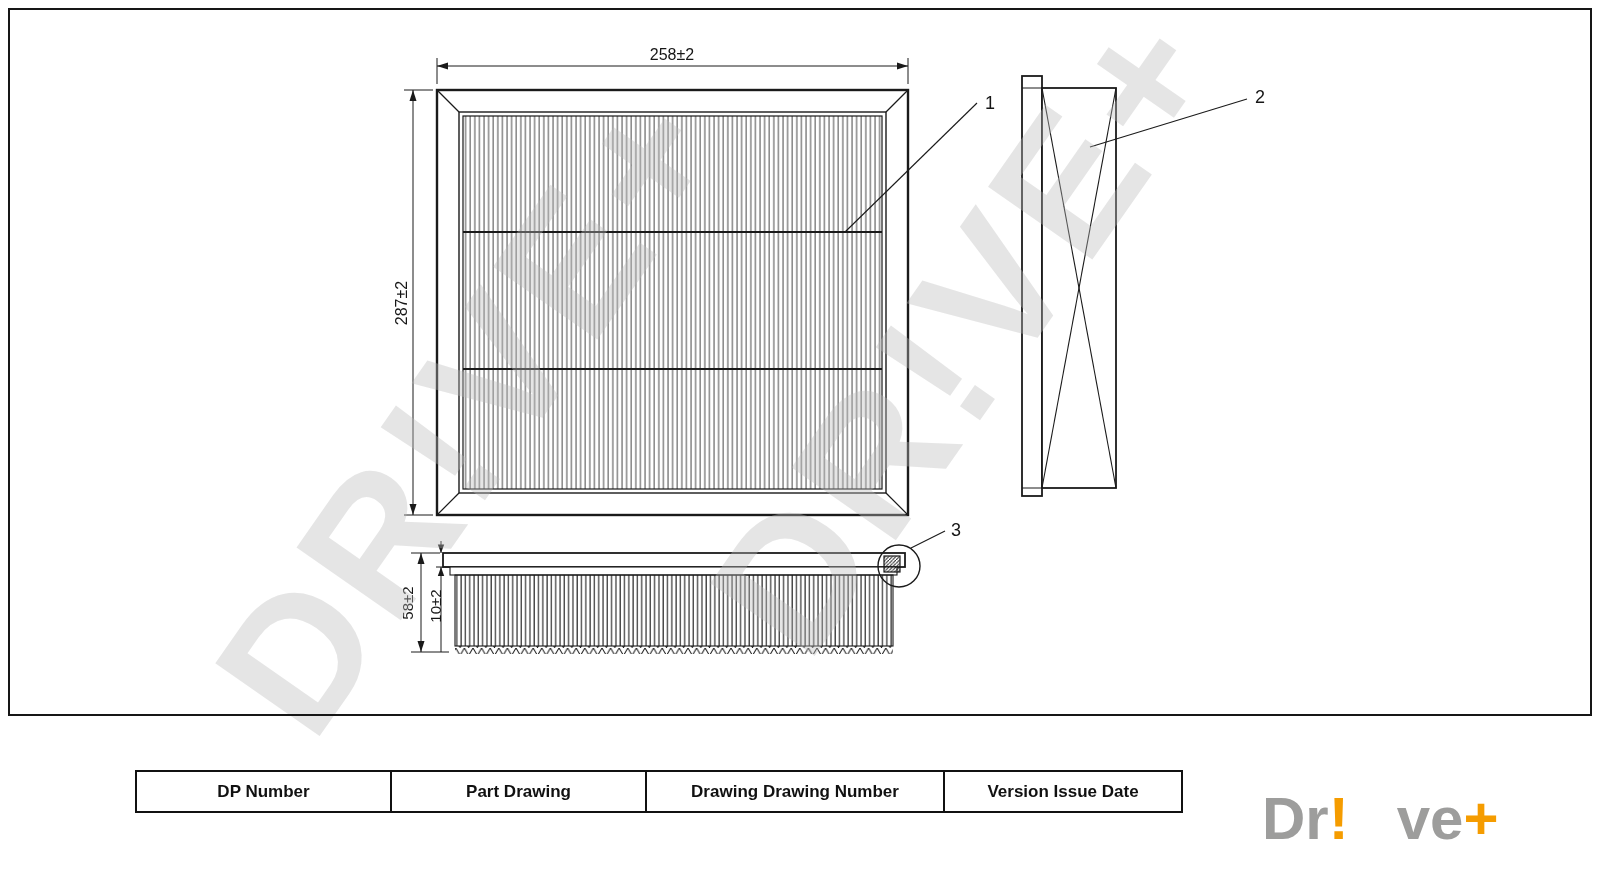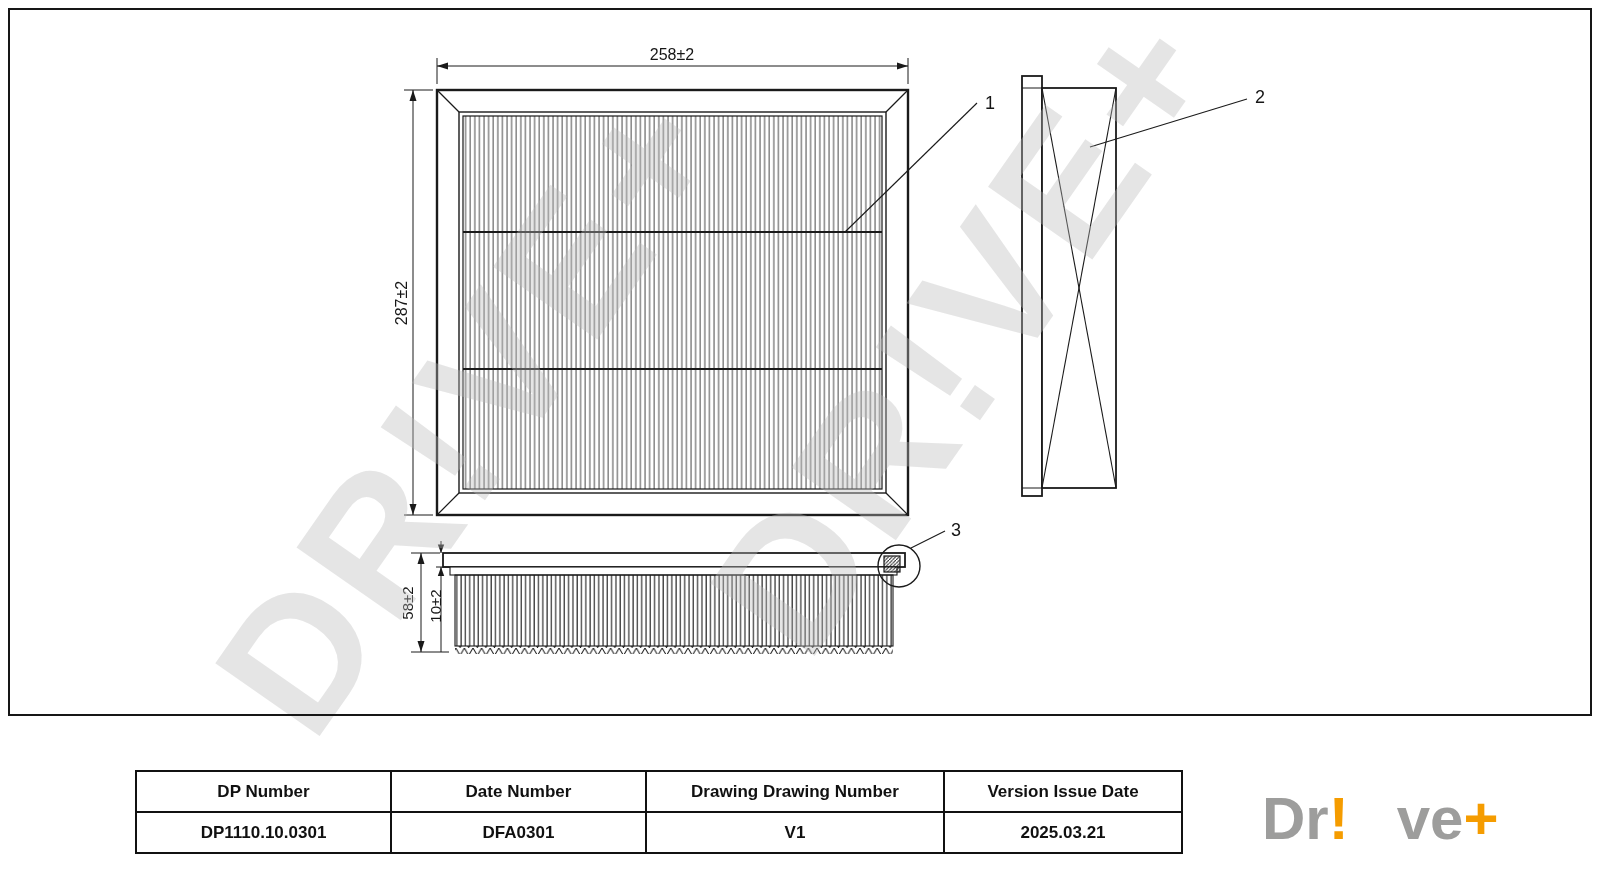--- a/index.html
+++ b/index.html
@@ -143,29 +143,23 @@
   <table class="title-block">
     <colgroup>
       <col style="width:255px">
       <col style="width:255px">
       <col style="width:298px">
       <col style="width:238px">
     </colgroup>
     <tbody>
       <tr>
         <th>DP Number</th>
-        <th>Date Number</th>
+        <th>Part Drawing</th>
         <th>Drawing Drawing Number</th>
         <th>Version Issue Date</th>
-      </tr>
-      <tr>
-        <td>DP1110.10.0301</td>
-        <td>DFA0301</td>
-        <td>V1</td>
-        <td>2025.03.21</td>
       </tr>
     </tbody>
   </table>
 
   <div class="logo">
     <span class="g">Dr</span><span class="o">!</span><span class="g">ve</span><span class="o">+</span>
   </div>
 
   <div class="frame"></div>
 

